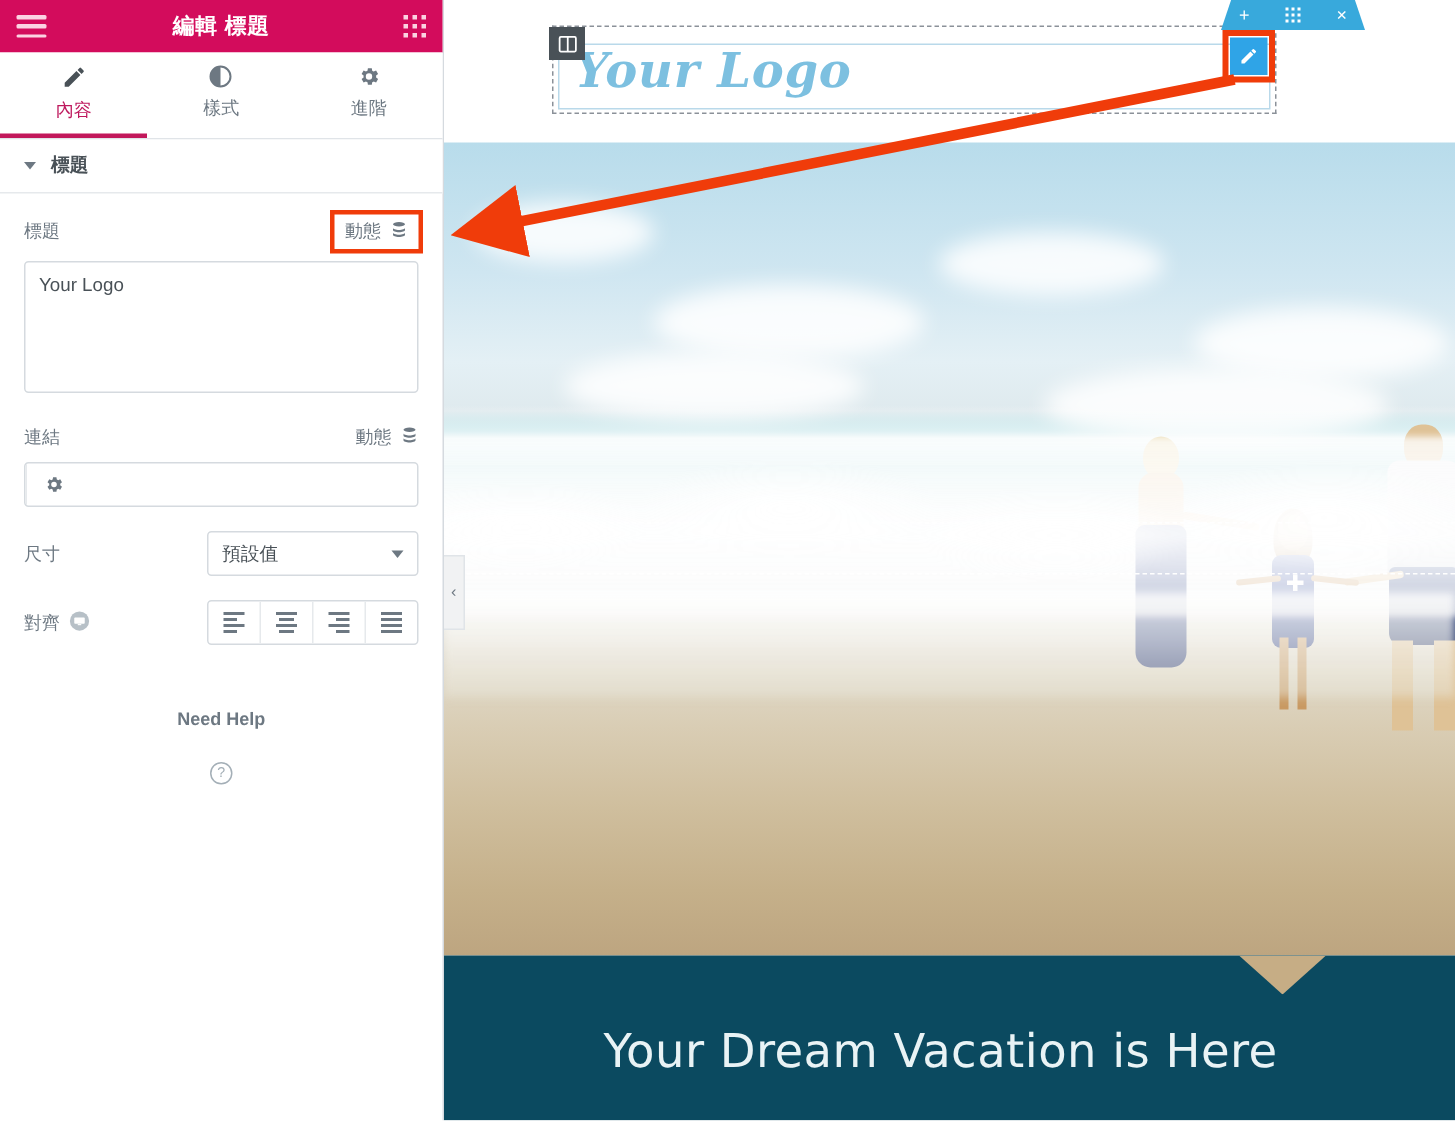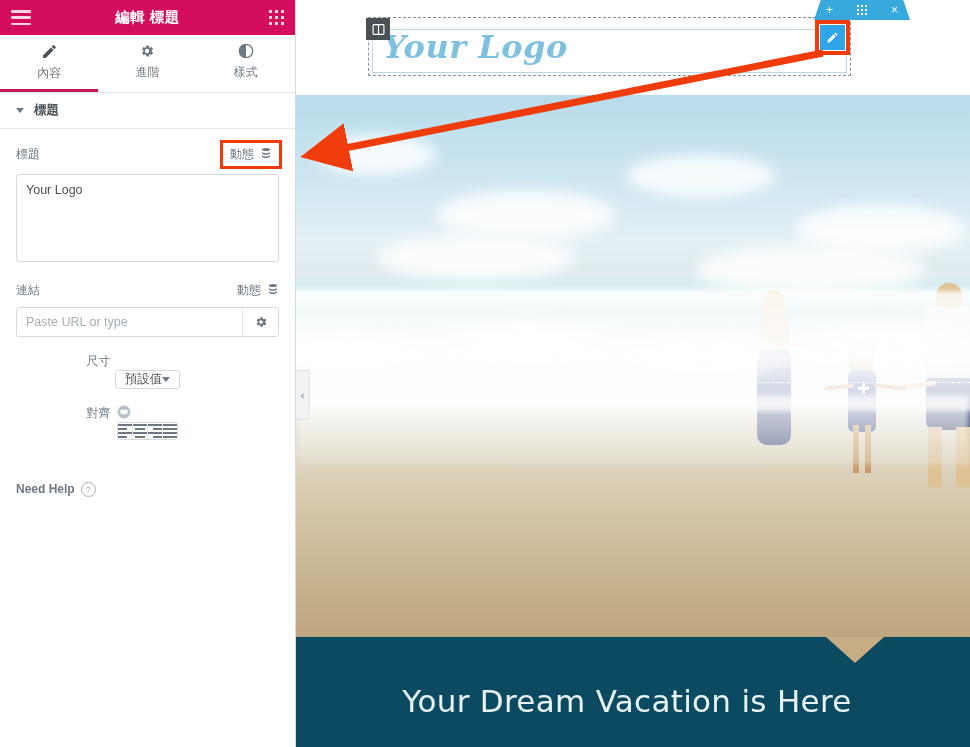--- a/index.html
+++ b/index.html
@@ -41,21 +41,21 @@
     height: 58px; display: flex; background: #fff;
     border-bottom: 1px solid #e0e4e8; flex: none;
   }
   .tab {
     flex: 1; display: flex; flex-direction: column;
     align-items: center; justify-content: center; gap: 5px;
     cursor: pointer; position: relative;
     color: #6d7882; font-size: 12px;
     border-bottom: 3px solid transparent;
   }
-  .tab.active { color: #737373; border-bottom-color: #c2185b; }
+  .tab.active { color: #be185d; border-bottom-color: #c2185b; }
   .tab svg { display: block; }
 
   .section-head {
     height: 36px; display: flex; align-items: center; gap: 10px;
     padding: 0 16px; border-bottom: 1px solid #e6e9ec;
     background: #fff; flex: none;
     cursor: pointer;
   }
   .caret { width:0;height:0;border-left:4.5px solid transparent;border-right:4.5px solid transparent;border-top:5px solid #6d7882; }
   .section-head-label { font-size: 12.5px; font-weight: bold; color: #495157; }
@@ -88,21 +88,21 @@
   .url-wrap input {
     flex: 1; border: none; outline: none; padding: 0 9px;
     font-size: 12.5px; color: #495157; font-family: "Liberation Sans", sans-serif;
   }
   .url-wrap input::placeholder { color: #a4afb7; }
   .url-gear {
     width: 36px; display: flex; align-items: center; justify-content: center;
     border-left: 1px solid #e6e9ec; cursor: pointer;
   }
 
-  .field-row { display: flex; align-items: center; margin-bottom: 16px; flex-direction: column; }
+  .field-row { display: flex; align-items: center; margin-bottom: 16px; }
   .field-row .ctrl-label { width: 122px; flex: none; }
   .select {
     flex: 1; height: 30px; border: 1px solid #d5dadf; border-radius: 3px;
     display: flex; align-items: center; justify-content: space-between;
     padding: 0 9px; font-size: 12.5px; color: #495157; background: #fff; cursor: pointer;
   }
   .select .caret2 { width:0;height:0;border-left:4.5px solid transparent;border-right:4.5px solid transparent;border-top:5px solid #6d7882; }
 
   .align-group { flex: 1; display: flex; height: 30px; border: 1px solid #d5dadf; border-radius: 3px; overflow: hidden; background:#fff; }
   .align-btn { flex: 1; display: flex; align-items: center; justify-content: center; border-right: 1px solid #e6e9ec; cursor: pointer; }
@@ -112,22 +112,23 @@
   .al-l i:nth-child(1){width:100%} .al-l i:nth-child(2){width:65%} .al-l i:nth-child(3){width:100%} .al-l i:nth-child(4){width:65%}
   .al-c .bars{align-items:center} .al-c i:nth-child(1){width:100%} .al-c i:nth-child(2){width:65%} .al-c i:nth-child(3){width:100%} .al-c i:nth-child(4){width:65%}
   .al-r .bars{align-items:flex-end} .al-r i:nth-child(1){width:100%} .al-r i:nth-child(2){width:65%} .al-r i:nth-child(3){width:100%} .al-r i:nth-child(4){width:65%}
   .al-j i{width:100%}
 
   .device-icon { display:inline-block; }
 
   .need-help {
     text-align: center; margin-top: 42px;
     font-size: 12px; color: #6d7882; font-weight: bold;
-    display: flex; align-items: center; justify-content: flex-start; gap: 6px;
+    display: flex; align-items: center; justify-content: flex-end; gap: 22px;
     cursor: pointer;
+    flex-direction: column;
   }
   .q-circle {
     width: 15px; height: 15px; border-radius: 50%;
     border: 1px solid #a4afb7; color: #a4afb7;
     font-size: 9.5px; font-weight: normal;
     display: flex; align-items: center; justify-content: center;
   }
 
   
   .canvas { position: relative; width: 674px; height: 747px; background: #fff; overflow: hidden; flex:none; }
@@ -294,33 +295,33 @@
         <span>
           <svg width="17" height="17" viewBox="0 0 24 24">
               <path fill="#495157" d="M3 17.25V21h3.75L17.81 9.94l-3.75-3.75L3 17.25zM20.71 7.04a1 1 0 0 0 0-1.41l-2.34-2.34a1 1 0 0 0-1.41 0l-1.83 1.83 3.75 3.75 1.83-1.83z"></path>
             </svg>
         </span>
         <span>內容</span>
       </div>
       <div class="tab">
         <span>
           <svg width="16" height="16" viewBox="0 0 24 24">
-              <path fill="#6d7882" d="M19.1 12.9a7.5 7.5 0 0 0 0-1.8l2-1.6-2-3.4-2.4 1a7.4 7.4 0 0 0-1.5-.9l-.4-2.5h-3.9l-.4 2.5c-.5.2-1 .5-1.5.9l-2.4-1-2 3.4 2 1.6a7.5 7.5 0 0 0 0 1.8l-2 1.6 2 3.4 2.4-1c.5.4 1 .7 1.5.9l.4 2.5h3.9l.4-2.5c.5-.2 1-.5 1.5-.9l2.4 1 2-3.4-2-1.6zM12 15.2A3.2 3.2 0 1 1 12 8.8a3.2 3.2 0 0 1 0 6.4z"></path>
-            </svg>
-        </span>
-        <span>進階</span>
-      </div>
-      <div class="tab">
-        <span>
-          <svg width="16" height="16" viewBox="0 0 24 24">
               <circle cx="12" cy="12" r="10" fill="none" stroke="#6d7882" stroke-width="2"></circle>
               <path fill="#6d7882" d="M12 2a10 10 0 0 0 0 20z"></path>
             </svg>
         </span>
         <span>樣式</span>
+      </div>
+      <div class="tab">
+        <span>
+          <svg width="16" height="16" viewBox="0 0 24 24">
+              <path fill="#6d7882" d="M19.1 12.9a7.5 7.5 0 0 0 0-1.8l2-1.6-2-3.4-2.4 1a7.4 7.4 0 0 0-1.5-.9l-.4-2.5h-3.9l-.4 2.5c-.5.2-1 .5-1.5.9l-2.4-1-2 3.4 2 1.6a7.5 7.5 0 0 0 0 1.8l-2 1.6 2 3.4 2.4-1c.5.4 1 .7 1.5.9l.4 2.5h3.9l.4-2.5c.5-.2 1-.5 1.5-.9l2.4 1 2-3.4-2-1.6zM12 15.2A3.2 3.2 0 1 1 12 8.8a3.2 3.2 0 0 1 0 6.4z"></path>
+            </svg>
+        </span>
+        <span>進階</span>
       </div>
     </div>
 
     <div class="section-head">
       <span class="caret"></span>
       <span class="section-head-label">標題</span>
     </div>
 
     <div class="panel-body">
 
@@ -349,21 +350,20 @@
             <span class="dyn-icon">
               <svg width="12" height="12" viewBox="0 0 24 24">
                   <ellipse cx="12" cy="5" rx="8" ry="3" fill="#6d7882"></ellipse>
                   <path fill="#6d7882" d="M4 9.5c0 1.7 3.6 3 8 3s8-1.3 8-3v3c0 1.7-3.6 3-8 3s-8-1.3-8-3v-3z"></path>
                   <path fill="#6d7882" d="M4 16c0 1.7 3.6 3 8 3s8-1.3 8-3v3c0 1.7-3.6 3-8 3s-8-1.3-8-3v-3z"></path>
                 </svg>
             </span>
           </span>
         </div>
         <div class="url-wrap">
-          <input type="text" placeholder="Paste URL or type" style="">
           <div class="url-gear">
             <svg width="14" height="14" viewBox="0 0 24 24">
                 <path fill="#6d7882" d="M19.1 12.9a7.5 7.5 0 0 0 0-1.8l2-1.6-2-3.4-2.4 1a7.4 7.4 0 0 0-1.5-.9l-.4-2.5h-3.9l-.4 2.5c-.5.2-1 .5-1.5.9l-2.4-1-2 3.4 2 1.6a7.5 7.5 0 0 0 0 1.8l-2 1.6 2 3.4 2.4-1c.5.4 1 .7 1.5.9l.4 2.5h3.9l.4-2.5c.5-.2 1-.5 1.5-.9l2.4 1 2-3.4-2-1.6zM12 15.2A3.2 3.2 0 1 1 12 8.8a3.2 3.2 0 0 1 0 6.4z"></path>
               </svg>
           </div>
         </div>
       </div>
 
       <div class="field-row">
         <span class="ctrl-label">尺寸</span>

